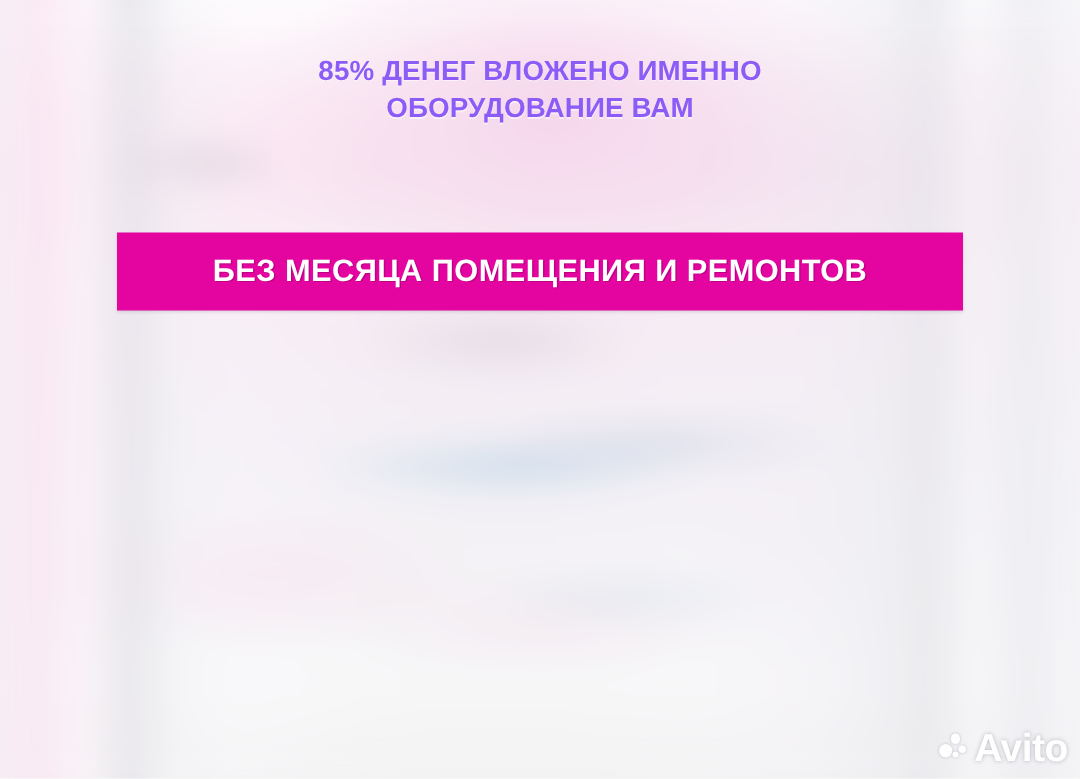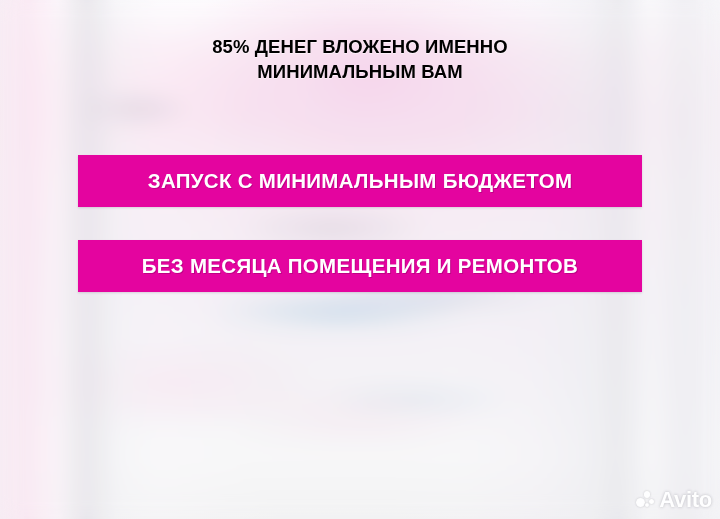--- a/index.html
+++ b/index.html
@@ -89,21 +89,21 @@
     background: rgba(255,255,255,0.06);
   }
 
   
   .headline {
     position: absolute;
     left: 0;
     right: 0;
     top: 34px;
     text-align: center;
-    color: #000000;
+    color: #8b5cf6;
     font-size: 18.5px;
     font-weight: bold;
     line-height: 25px;
     letter-spacing: 0.1px;
     text-shadow: 0 1px 0 rgba(255,255,255,0.55);
     white-space: nowrap;
   }
   .headline .hl-line {
     display: block;
   }
@@ -163,21 +163,21 @@
     background: #ffffff;
     box-shadow: 0 0 2px rgba(120,120,130,0.45);
   }
   .wm-dots i.d1 { width: 9px;   height: 9px;   left: 0;     top: 7px;   }
   .wm-dots i.d2 { width: 6.5px; height: 6.5px; left: 7.5px; top: 0.5px; }
   .wm-dots i.d3 { width: 5px;   height: 5px;   left: 13px;  top: 8px;   }
   .wm-dots i.d4 { width: 4px;   height: 4px;   left: 8.5px; top: 12px;  }
 
   .wm-text {
     color: #ffffff;
-    font-size: 22px;
+    font-size: 26px;
     font-weight: bold;
     letter-spacing: -0.3px;
     line-height: 1;
     text-shadow: 0 0 3px rgba(120,120,130,0.50);
   }
 </style>
 </head>
 <body>
 
 <div id="banner">
@@ -185,28 +185,25 @@
   <div class="bg-layer bg-base"></div>
   <div class="bg-layer bg-blob-pink-top"></div>
   <div class="bg-layer bg-blob-blue"></div>
   <div class="bg-layer bg-blob-pink-bottom"></div>
   <div class="bg-layer bg-blob-gray-card"></div>
   <div class="bg-layer bg-vert-bands"></div>
   <div class="bg-layer bg-soften"></div>
 
   <div class="headline">
     <span class="hl-line">85% ДЕНЕГ ВЛОЖЕНО ИМЕННО</span>
-    <span class="hl-line">МИНИМАЛЬНЫМ ВАМ</span>
+    <span class="hl-line">ОБОРУДОВАНИЕ ВАМ</span>
   </div>
 
   <div class="bars">
 
-    <div class="bar">
-      <span class="bar-label">ЗАПУСК С МИНИМАЛЬНЫМ БЮДЖЕТОМ</span>
-    </div>
 
 
 
     <div class="bar">
       <span class="bar-label">БЕЗ МЕСЯЦА ПОМЕЩЕНИЯ И РЕМОНТОВ</span>
     </div>
 
   </div>
 
   <div class="watermark">

